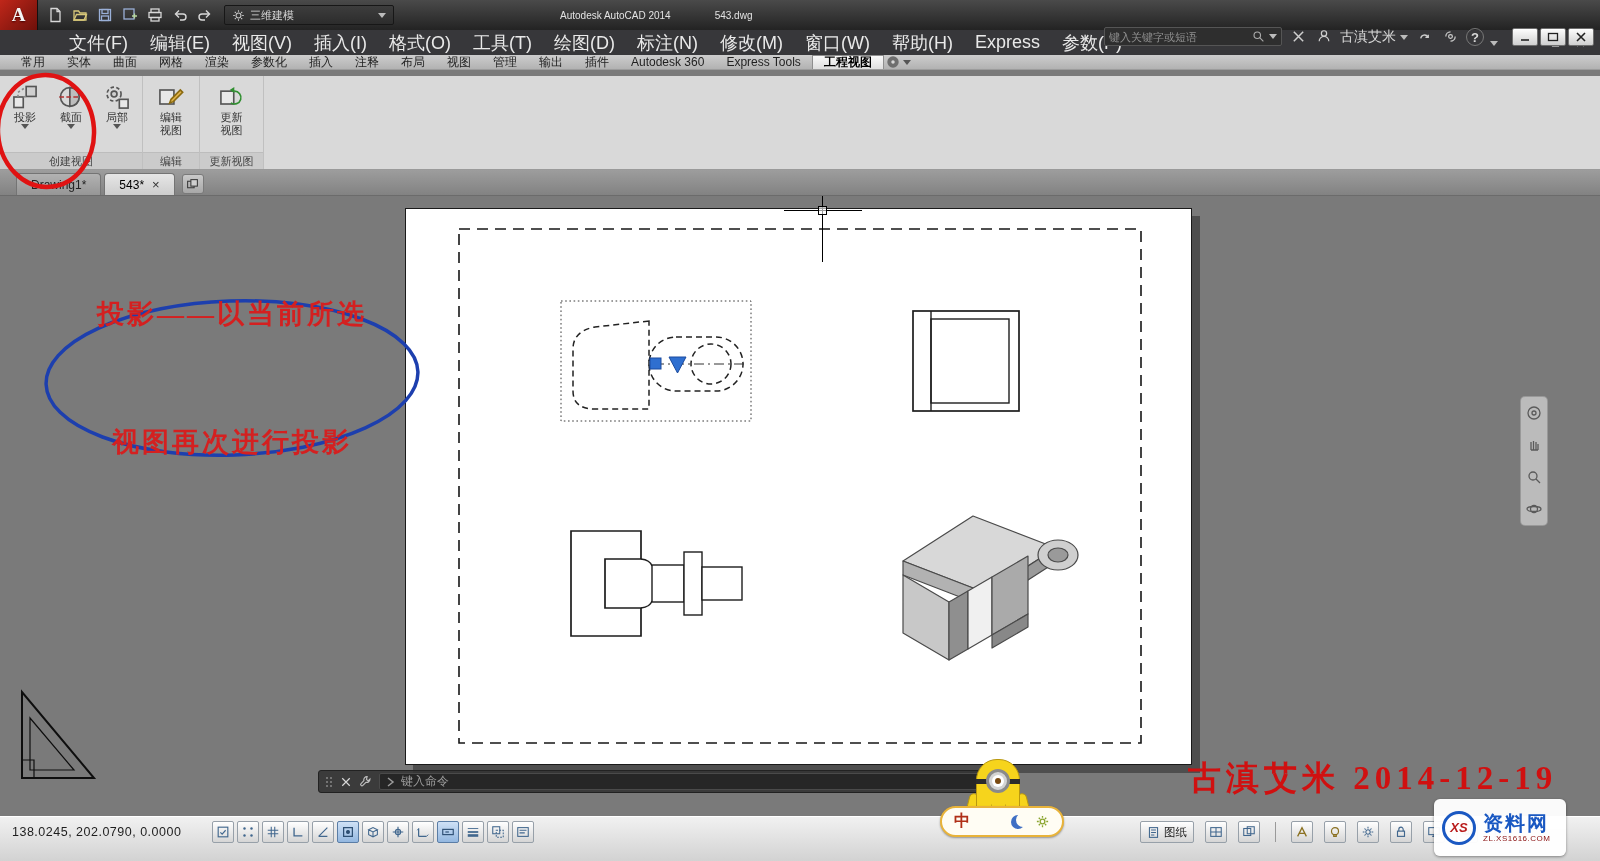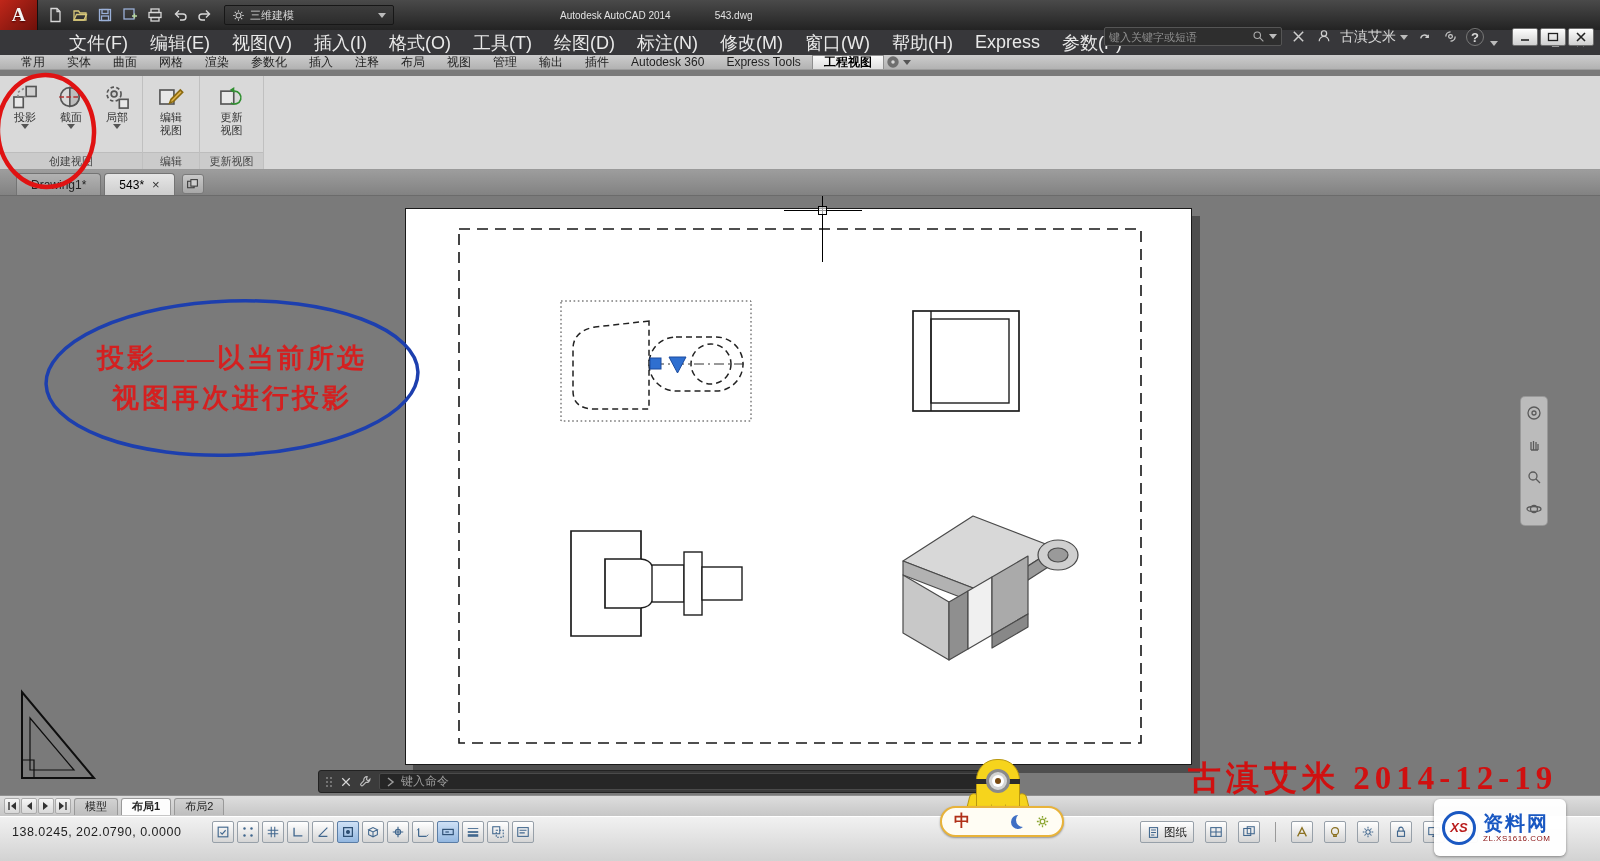--- a/index.html
+++ b/index.html
@@ -58,21 +58,21 @@
   .canvas{position:absolute;left:0;top:196px;width:1600px;height:599px;background:#7a7a7a;overflow:hidden}
   .paper{position:absolute;left:405px;top:12px;width:787px;height:557px;background:#fff;border:1px solid #1a1a1a;box-shadow:8px 8px 0 rgba(25,25,25,.45)}
   .xhair-v{position:absolute;left:822px;top:0;width:1px;height:66px;background:#000;z-index:6}
   .xhair-h{position:absolute;left:784px;top:14px;width:78px;height:1px;background:#000;z-index:6}
   .pickbox{position:absolute;left:818px;top:10px;width:9px;height:9px;border:1px solid #000;background:rgba(255,255,255,.6);z-index:6}
   .navbar{position:absolute;left:1520px;top:200px;width:28px;height:130px;background:rgba(240,240,240,.55);border:1px solid rgba(120,120,120,.5);border-radius:5px;display:flex;flex-direction:column;align-items:center;justify-content:space-around;z-index:5}
 
   
   .callout{position:absolute;left:40px;top:100px;width:384px;height:164px;z-index:8}
   .callout svg{position:absolute;left:0;top:0}
-  .callout-text{position:absolute;inset:0;display:flex;flex-direction:column;align-items:center;justify-content:center;gap:4px}
+  .callout-text{position:absolute;inset:0;display:flex;flex-direction:column;align-items:center;justify-content:space-between;gap:4px}
   .callout-line{font-family:"Liberation Serif",serif;font-size:27px;font-weight:bold;color:#d42020;letter-spacing:3px;white-space:nowrap}
 
   
   .cmdbar{position:absolute;left:318px;top:574px;width:700px;height:23px;background:rgba(52,52,52,.9);border:1px solid #222;border-radius:3px;display:flex;align-items:center;gap:7px;padding:0 6px;z-index:7}
   .cmd-field{flex:1;height:17px;background:rgba(22,22,22,.55);border:1px solid #4a4a4a;border-radius:2px;display:flex;align-items:center;gap:5px;padding:0 6px}
   .cmd-prompt{color:#9c9c9c;font-size:12px}
 
   
   .red-circle{position:absolute;left:-8px;top:70px;width:108px;height:122px;z-index:50;pointer-events:none}
 
@@ -487,47 +487,20 @@
       </div>
     </div>
 
     <svg width="92" height="102" viewBox="0 0 92 102" style="position:absolute;left:6px;top:488px">
       <path d="M16 8 L16 94 L88 94 Z" fill="none" stroke="#0e0e0e" stroke-width="2"></path>
       <path d="M24 34 L24 86 L68 86 Z" fill="none" stroke="#0e0e0e" stroke-width="1.2"></path>
       <path d="M16 76 h12 v18" fill="none" stroke="#0e0e0e" stroke-width="1.2"></path>
     </svg>
   </div>
 
-  <div class="layoutbar">
-    <span class="larrow">
-        <svg width="10" height="10" viewBox="0 0 10 10">
-          <path d="M2 1 v8" stroke="#333" stroke-width="1.4"></path>
-          <path d="M9 1 L4 5 L9 9 z" fill="#333"></path>
-        </svg>
-      </span>
-    <span class="larrow">
-        <svg width="10" height="10" viewBox="0 0 10 10">
-          <path d="M8 1 L3 5 L8 9 z" fill="#333"></path>
-        </svg>
-      </span>
-    <span class="larrow">
-        <svg width="10" height="10" viewBox="0 0 10 10">
-          <path d="M2 1 L7 5 L2 9 z" fill="#333"></path>
-        </svg>
-      </span>
-    <span class="larrow">
-        <svg width="10" height="10" viewBox="0 0 10 10">
-          <path d="M8 1 v8" stroke="#333" stroke-width="1.4"></path>
-          <path d="M1 1 L6 5 L1 9 z" fill="#333"></path>
-        </svg>
-      </span>
-    <span class="ltab">模型</span>
-    <span class="ltab active">布局1</span>
-    <span class="ltab">布局2</span>
-  </div>
 
   <div class="statusbar">
     <span class="coords">138.0245, 202.0790, 0.0000</span>
     <div class="toggles">
       <span class="sbtn">
           <svg width="14" height="14" viewBox="0 0 16 16" fill="none" stroke="#41678e" stroke-width="1.3">
             <rect x="2.5" y="2.5" width="11" height="11"></rect>
             <path d="M5 8.5 l2 2 4-4.5"></path>
           </svg>
         </span>

